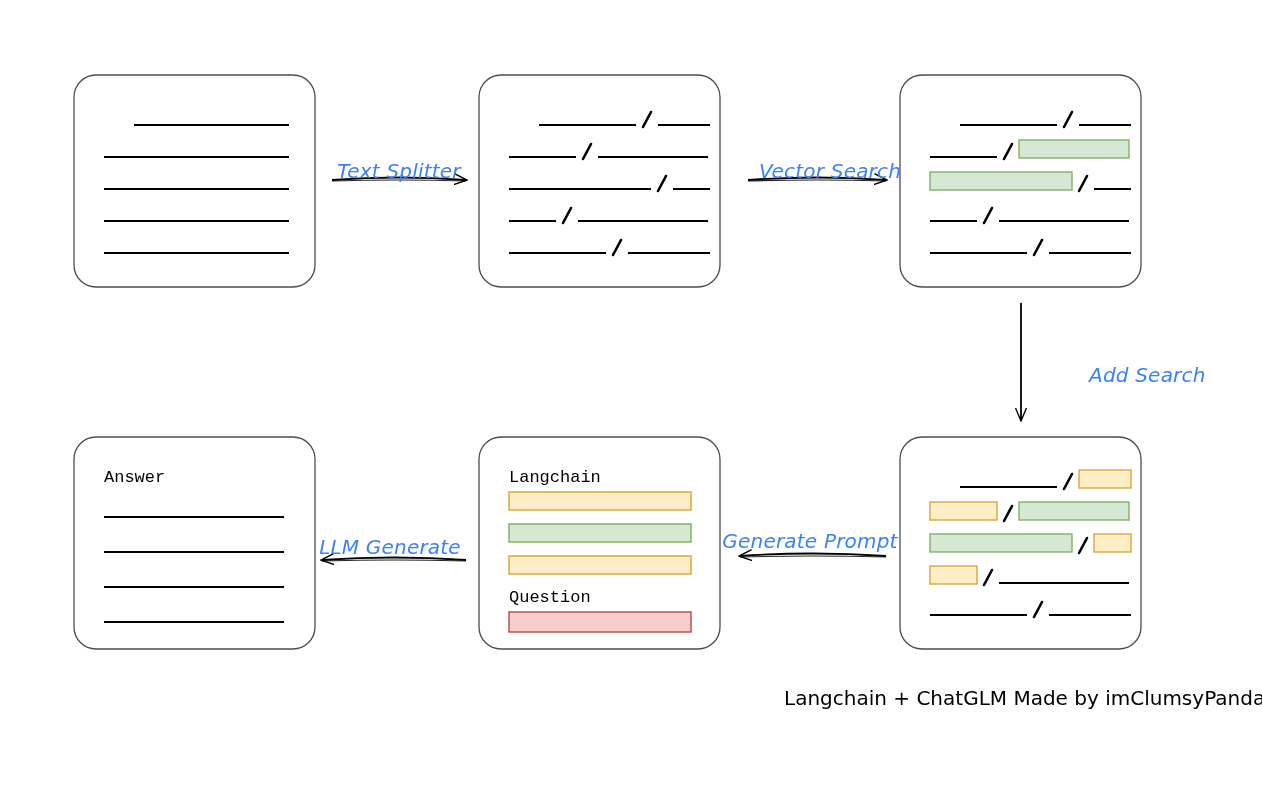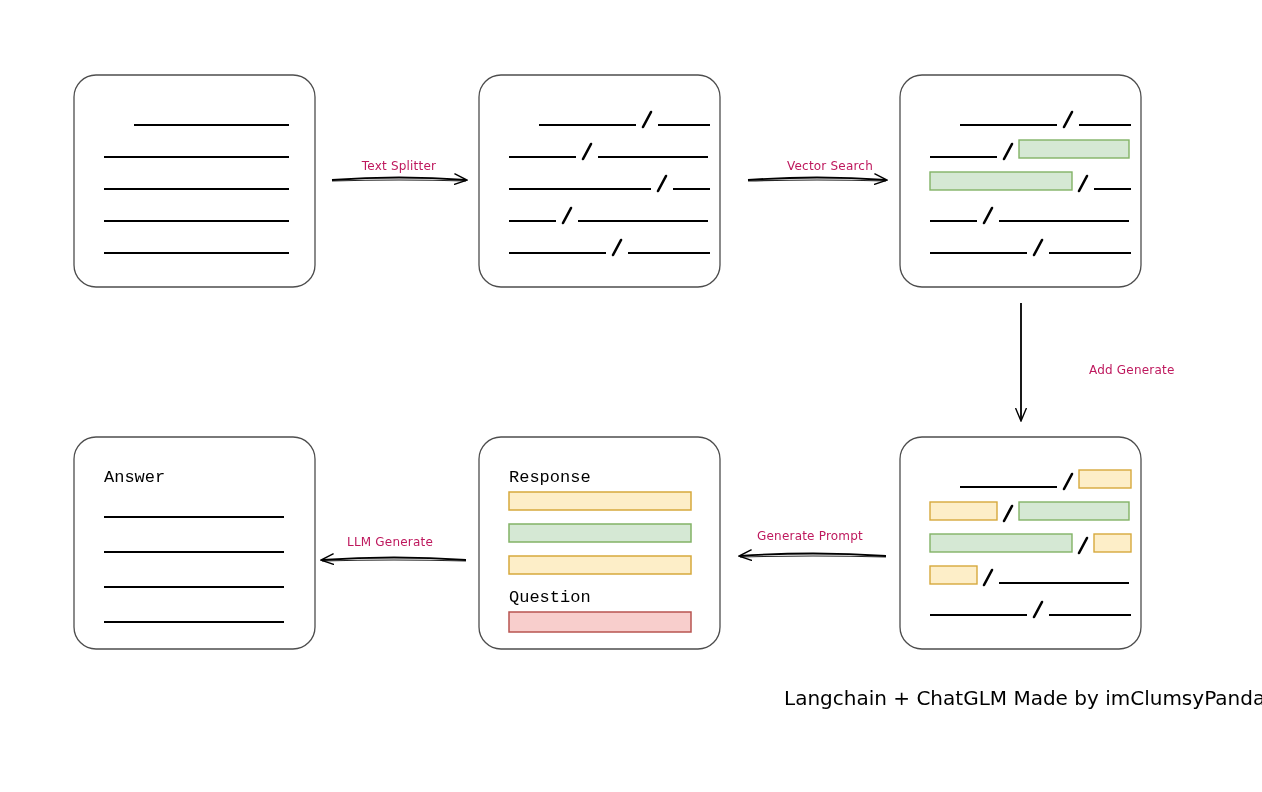--- a/index.html
+++ b/index.html
@@ -5,21 +5,21 @@
 <style>
   html,body{margin:0;padding:0;background:#ffffff;}
   body{
     width:1262px;height:792px;position:relative;overflow:hidden;
     font-family:"DejaVu Sans","Liberation Sans",sans-serif;
   }
   #canvas{position:absolute;left:0;top:0;width:1262px;height:792px;}
   .lbl{
     position:absolute;
     font-family:"DejaVu Sans","Liberation Sans",sans-serif;
-    font-size:12px;color:#be185d;white-space:nowrap;letter-spacing:.2px;
+    font-size:20px;color:#3b82f6;white-space:nowrap;letter-spacing:.2px;font-style:italic;
   }
   .boxlabel{
     position:absolute;font-size:17px;color:#000;white-space:nowrap;
     font-family:Liberation Mono, monospace;
   }
   .footer{
     position:absolute;font-size:20px;color:#000;white-space:nowrap;
     font-family:"DejaVu Sans","Liberation Sans",sans-serif;
   }
 </style>
@@ -120,23 +120,23 @@
       <path d="M748,181 Q817,179 886,181" fill="none" stroke="#000" stroke-width="1.1" opacity="0.85"></path>
       <path d="M1021,303 L1021,420" fill="none" stroke="#000" stroke-width="1.8" marker-end="url(#ah-open)"></path>
       <path d="M886,556 Q813,551 740,556" fill="none" stroke="#000" stroke-width="1.8" marker-end="url(#ah-open)"></path>
       <path d="M886,557 Q813,555 740,557" fill="none" stroke="#000" stroke-width="1.1" opacity="0.85"></path>
       <path d="M466,560 Q394,555 322,560" fill="none" stroke="#000" stroke-width="1.8" marker-end="url(#ah-open)"></path>
       <path d="M466,561 Q394,559 322,561" fill="none" stroke="#000" stroke-width="1.1" opacity="0.85"></path>
     </g>
 </svg>
 
 <div id="overlay">
-    <div class="boxlabel" style="left: 509px; top: 468px;">Response</div>
+    <div class="boxlabel" style="left: 509px; top: 468px;">Langchain</div>
     <div class="boxlabel" style="left: 509px; top: 588px; text-align: center;">Question</div>
     <div class="boxlabel" style="left: 104px; top: 468px;">Answer</div>
     <div class="lbl" style="left: 399px; top: 159px; transform: translateX(-50%);">Text Splitter</div>
     <div class="lbl" style="left: 830px; top: 159px; transform: translateX(-50%);">Vector Search</div>
-    <div class="lbl" style="left: 1089px; top: 363px; transform: none;">Add Generate</div>
+    <div class="lbl" style="left: 1089px; top: 363px; transform: none;">Add Search</div>
     <div class="lbl" style="left: 810px; top: 529px; transform: translateX(-50%);">Generate Prompt</div>
     <div class="lbl" style="left: 390px; top: 535px; transform: translateX(-50%);">LLM Generate</div>
   </div>
 
 <div class="footer" style="left: 784px; top: 686px;">Langchain + ChatGLM Made by imClumsyPanda</div>
 
 </body></html>

